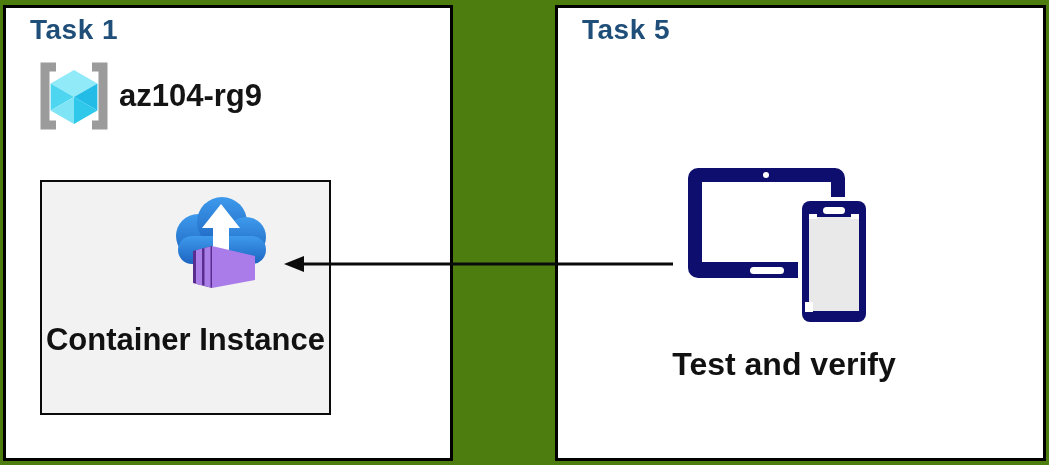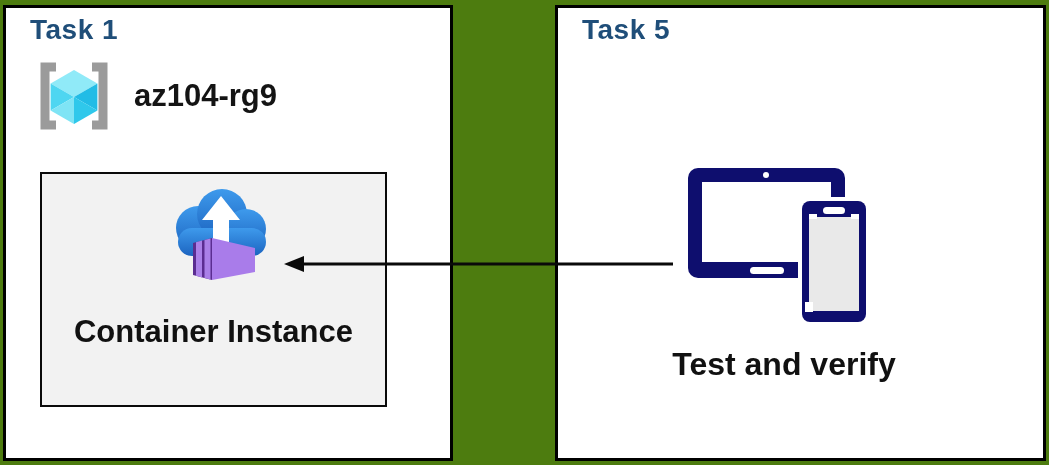--- a/index.html
+++ b/index.html
@@ -9,25 +9,25 @@
   }
   .task-box { position:absolute; border:3px solid #000; background:#fff; box-sizing:border-box; }
   .task1 { left:3px;  top:5px; width:450px; height:456px; }
   .task2 { left:555px; top:5px; width:491px; height:456px; }
   .task-title {
     position:absolute; left:24px; top:6px;
     font-size:28px; font-weight:700; color:#1F4E79; letter-spacing:0.5px;
   }
   .rg-icon { position:absolute; left:27px; top:52px; }
   .rg-name {
-    position:absolute; left:128px; top:70px;
+    position:absolute; left:113px; top:70px;
     font-size:31px; font-weight:700; color:#141414;
   }
   .container-box {
-    position:absolute; left:34px; top:164px; width:347px; height:235px;
+    position:absolute; left:34px; top:172px; width:291px; height:235px;
     background:#f2f2f2; border:2.5px solid #0a0a0a; box-sizing:border-box;
   }
   .ci-icon { position:absolute; left:127px; top:10px; }
   .ci-label {
     position:absolute; left:0; top:140px; width:100%; text-align:center;
     font-size:31px; font-weight:700; color:#111111;
   }
   .devices-icon { position:absolute; left:128px; top:158px; }
   .tv-label {
     position:absolute; left:76px; top:338px; width:300px; text-align:center;

